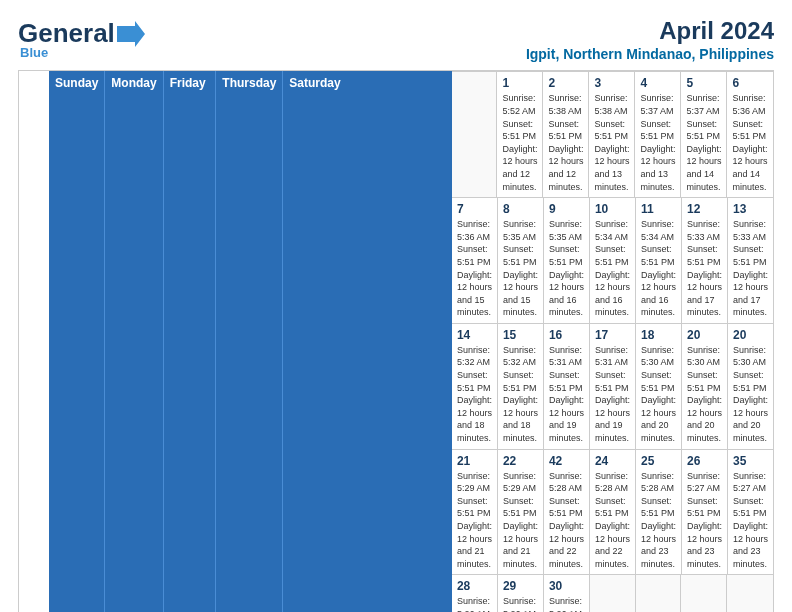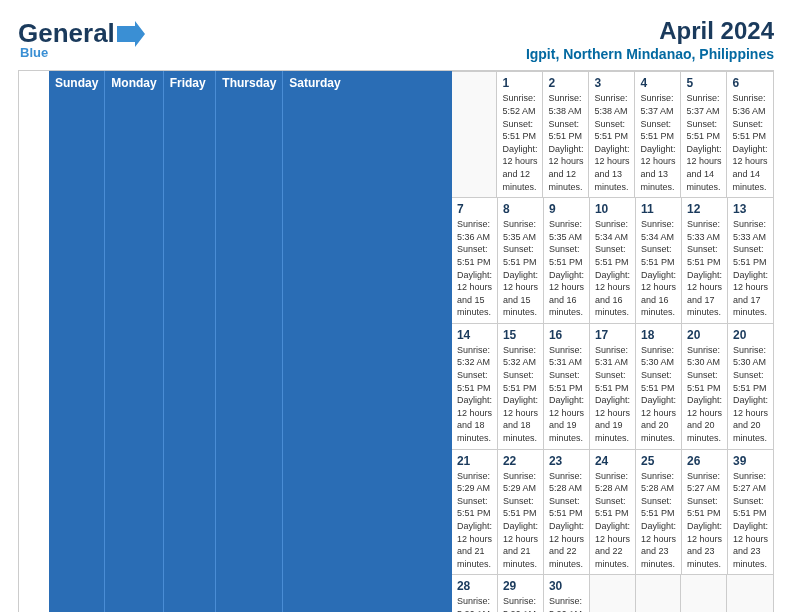--- a/index.html
+++ b/index.html
@@ -288,21 +288,21 @@
 and 21 minutes.</div>
           </div>
           <div class="cal-cell">
             <div class="day-num">22</div>
             <div class="cell-info" style="white-space: pre-line;">Sunrise: 5:29 AM
 Sunset: 5:51 PM
 Daylight: 12 hours
 and 21 minutes.</div>
           </div>
           <div class="cal-cell">
-            <div class="day-num">23</div>
+            <div class="day-num">42</div>
             <div class="cell-info" style="white-space: pre-line;">Sunrise: 5:28 AM
 Sunset: 5:51 PM
 Daylight: 12 hours
 and 22 minutes.</div>
           </div>
           <div class="cal-cell">
             <div class="day-num">24</div>
             <div class="cell-info" style="white-space: pre-line;">Sunrise: 5:28 AM
 Sunset: 5:51 PM
 Daylight: 12 hours
@@ -316,21 +316,21 @@
 and 23 minutes.</div>
           </div>
           <div class="cal-cell">
             <div class="day-num">26</div>
             <div class="cell-info" style="white-space: pre-line;">Sunrise: 5:27 AM
 Sunset: 5:51 PM
 Daylight: 12 hours
 and 23 minutes.</div>
           </div>
           <div class="cal-cell">
-            <div class="day-num">39</div>
+            <div class="day-num">35</div>
             <div class="cell-info" style="white-space: pre-line;">Sunrise: 5:27 AM
 Sunset: 5:51 PM
 Daylight: 12 hours
 and 23 minutes.</div>
           </div>
         </div>
         <div class="cal-row">
           <div class="cal-cell">
             <div class="day-num">28</div>
             <div class="cell-info" style="white-space: pre-line;">Sunrise: 5:26 AM

